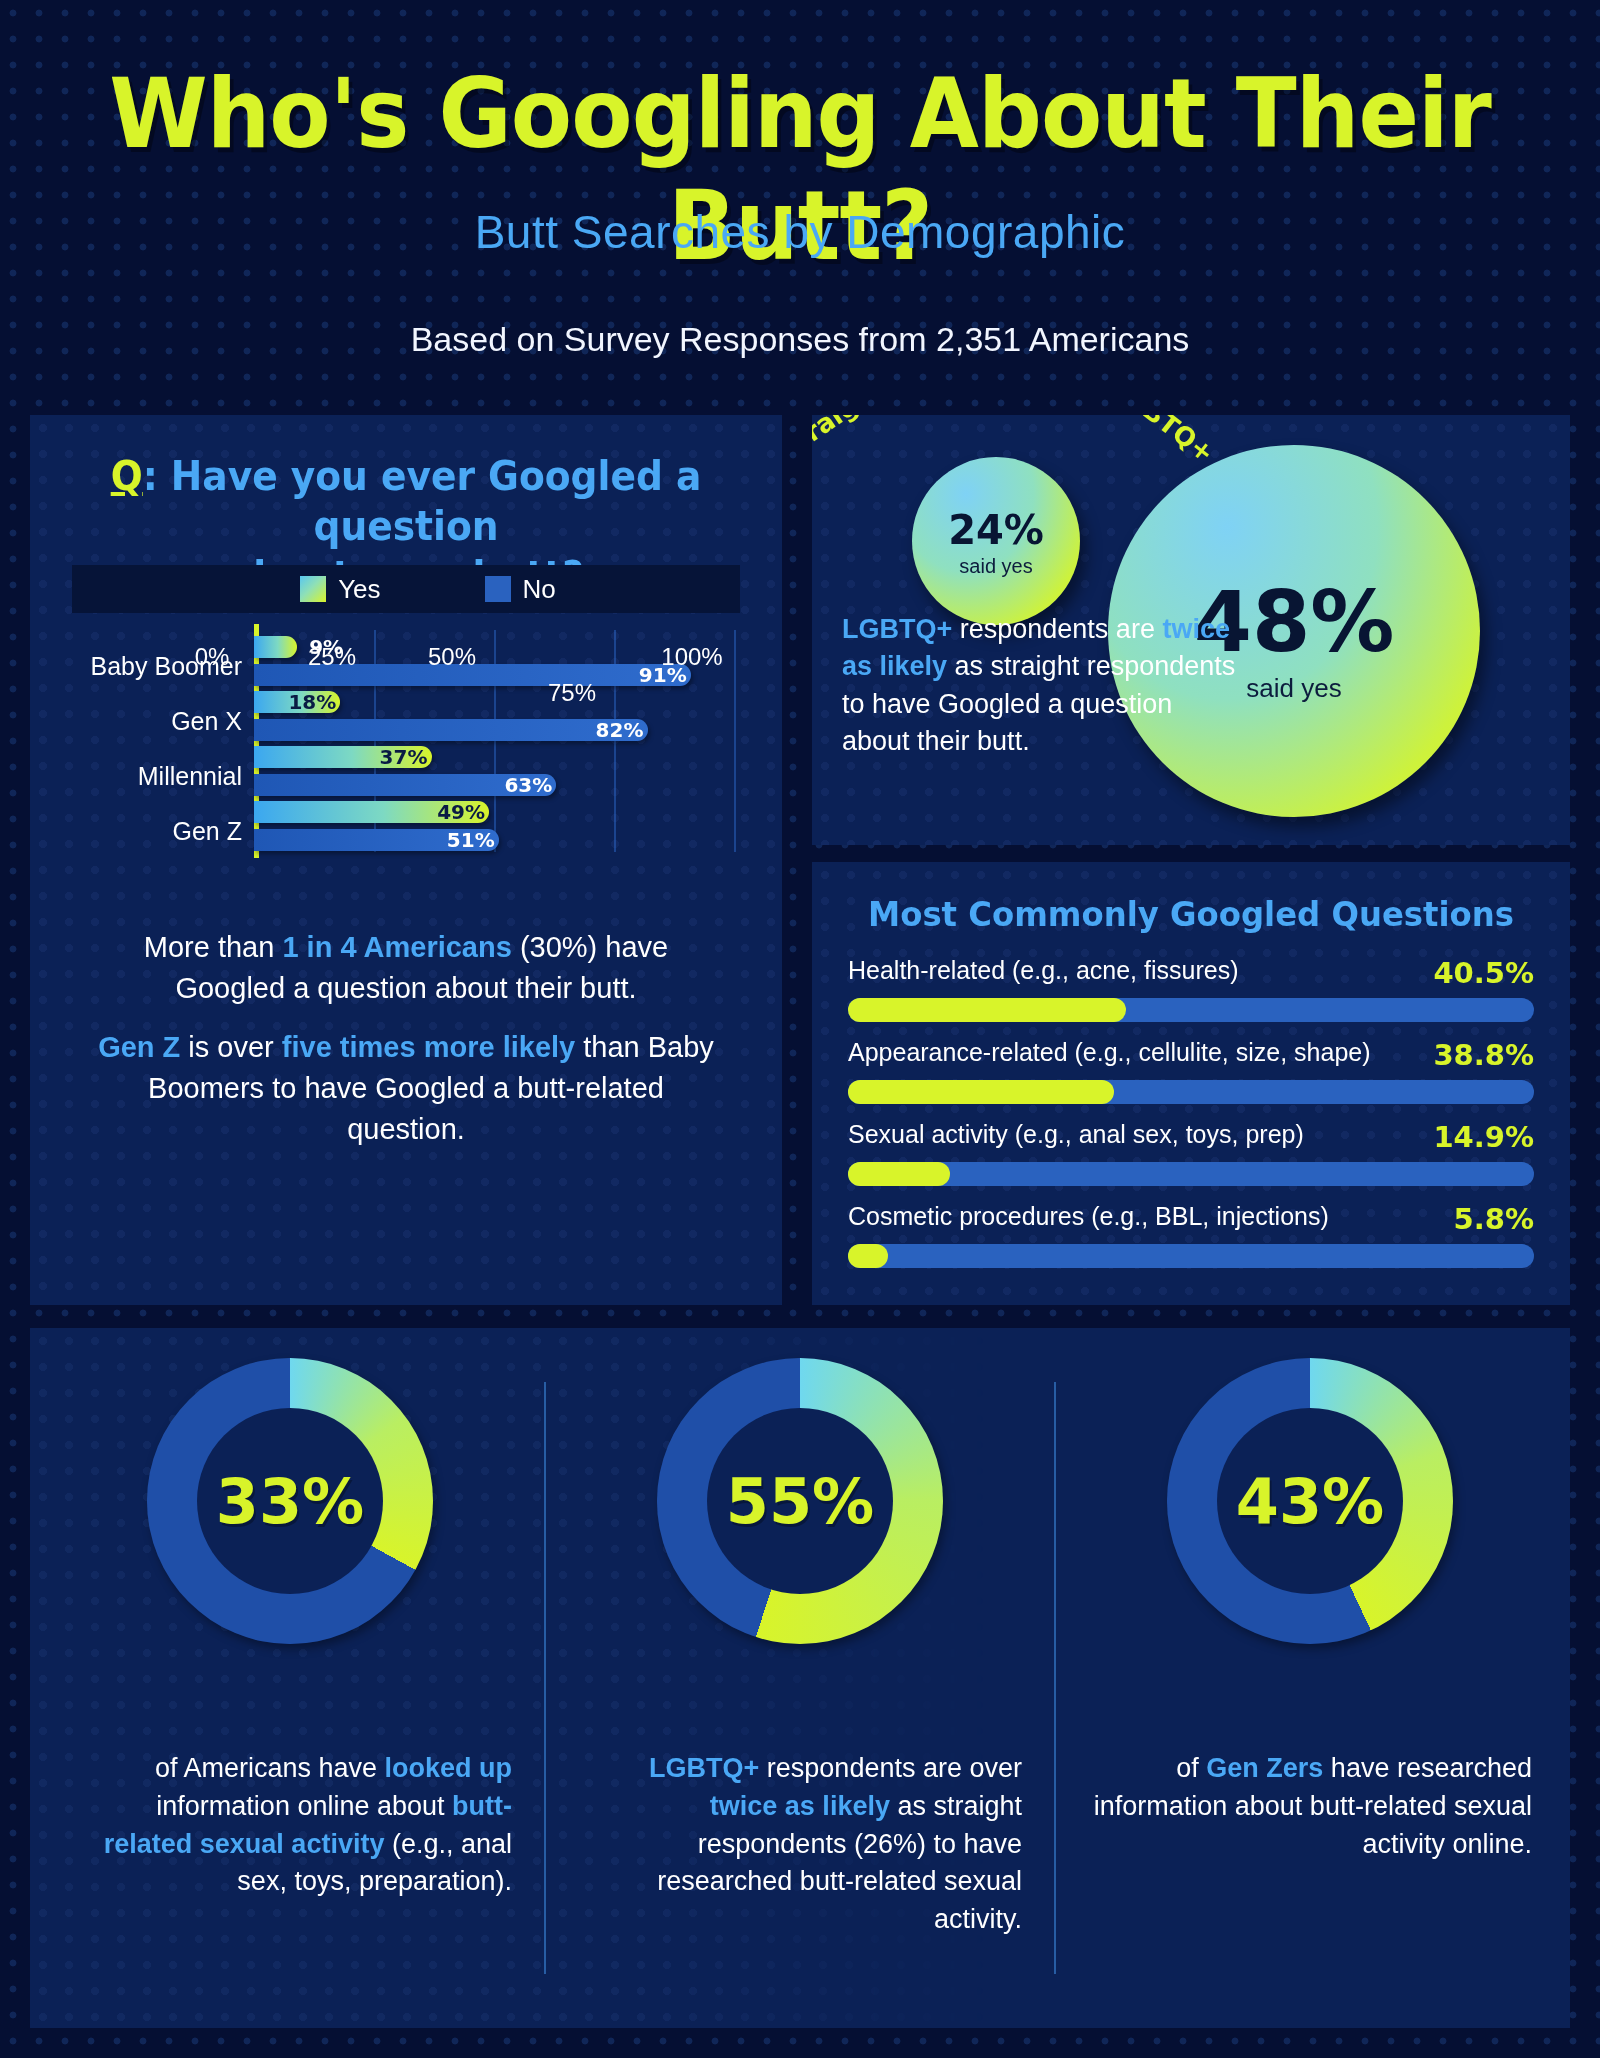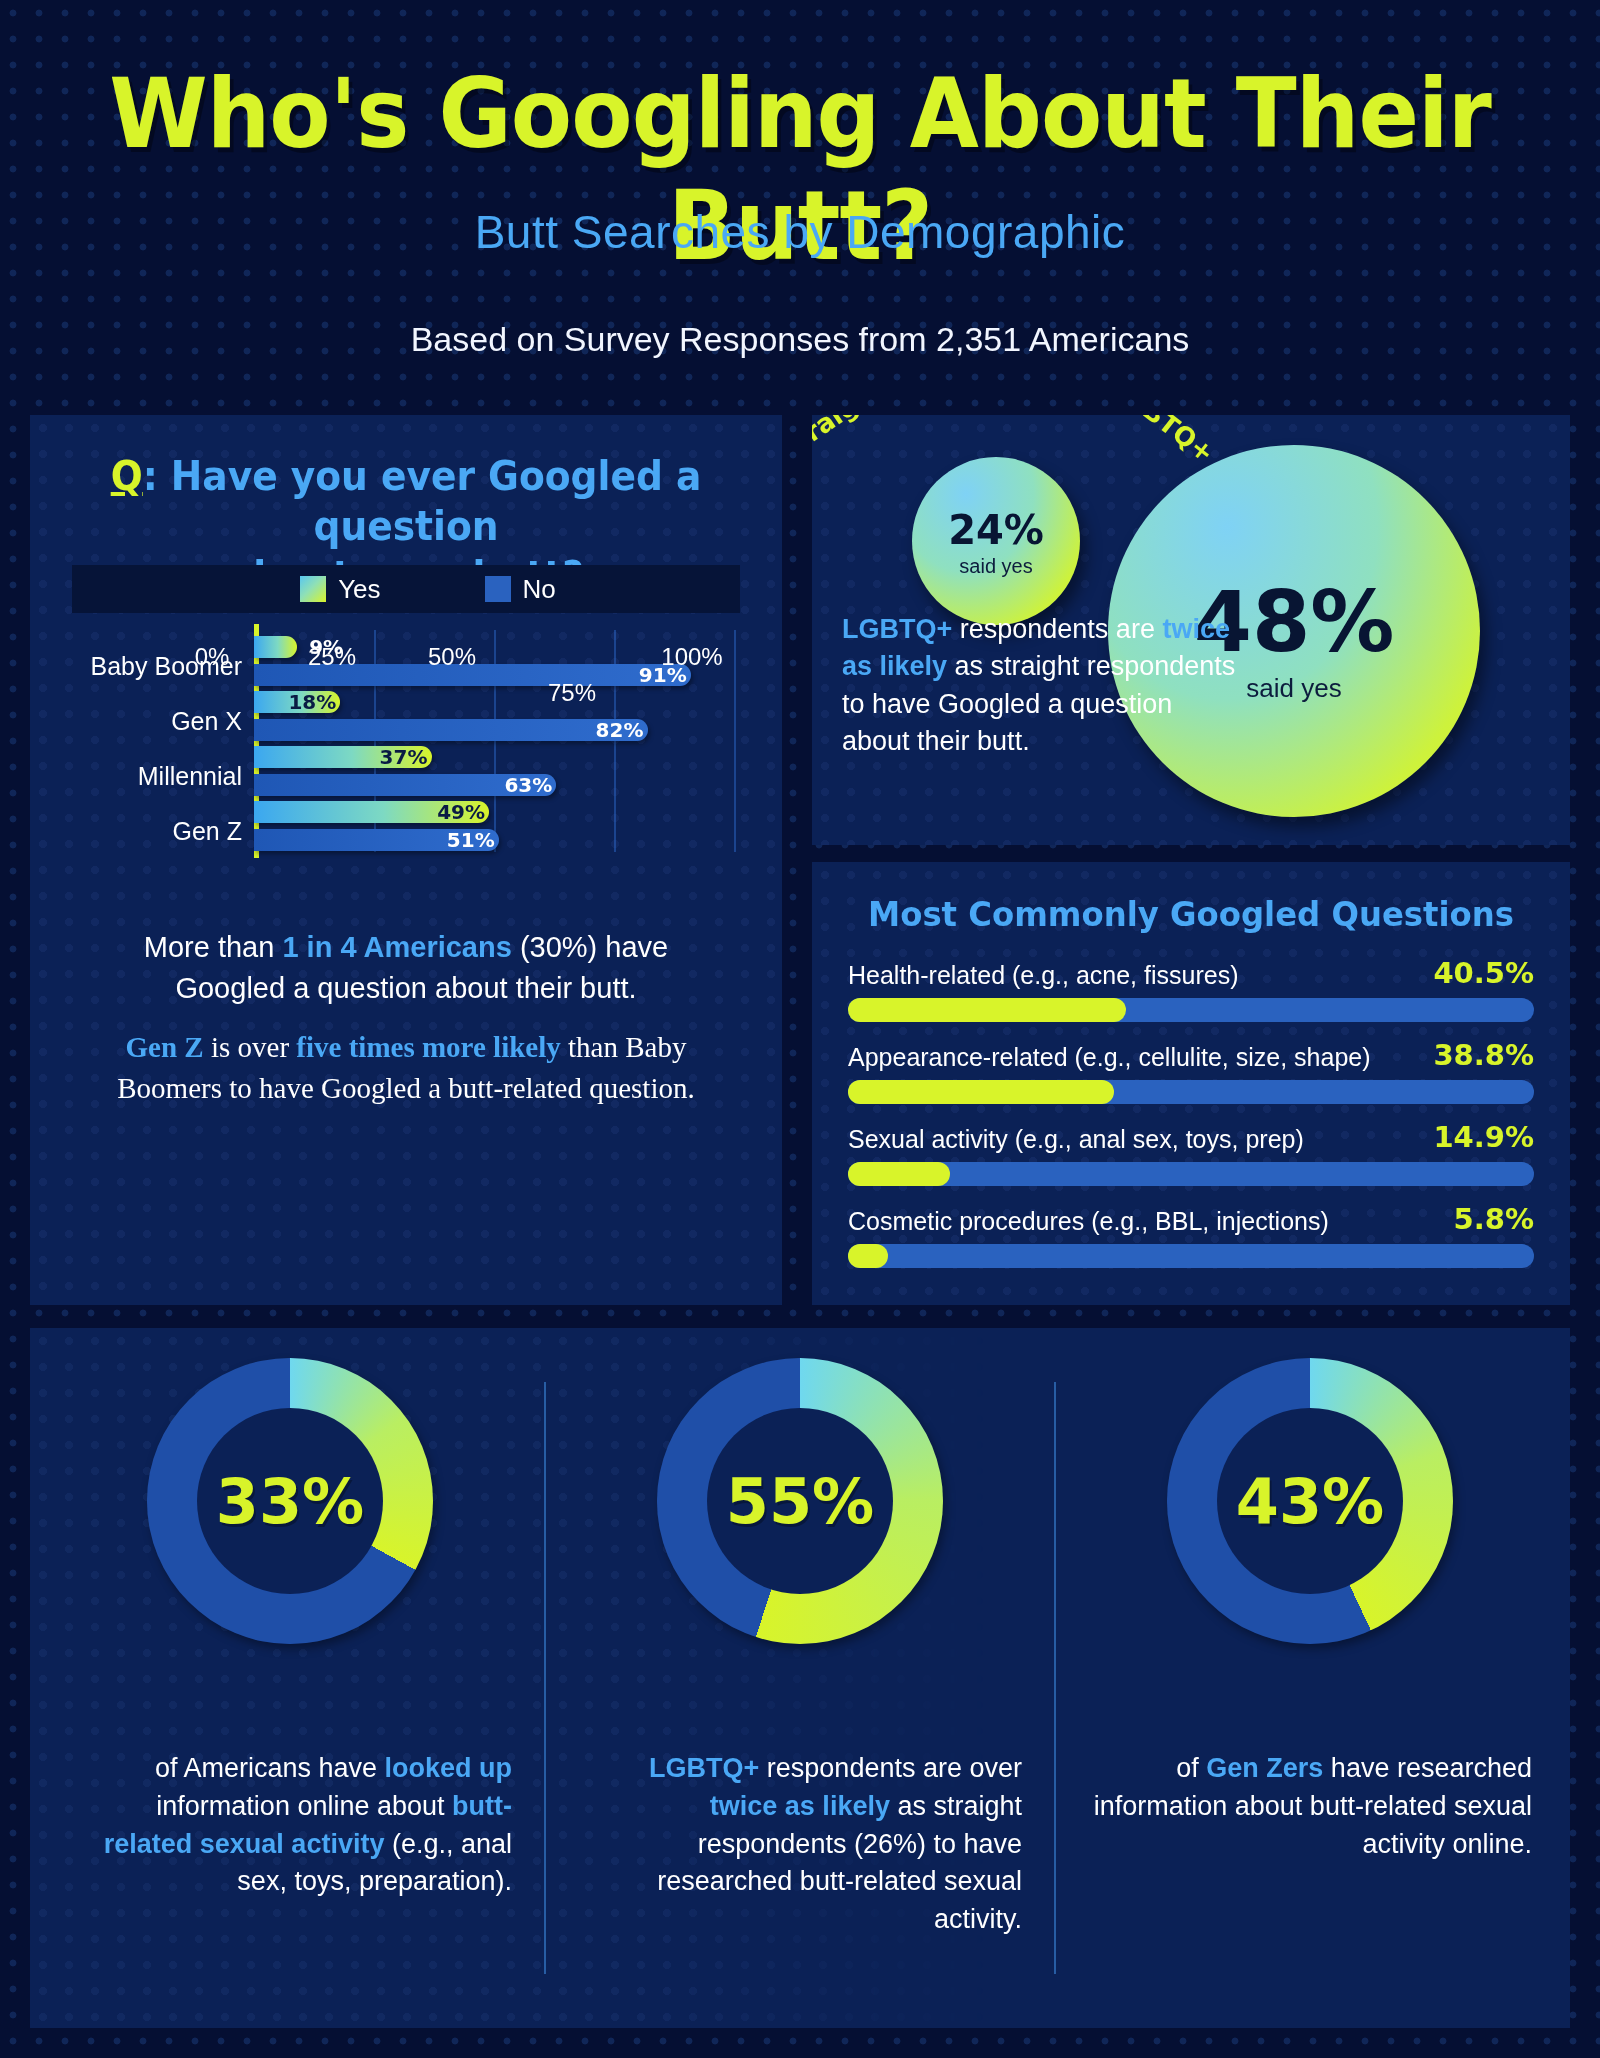--- a/index.html
+++ b/index.html
@@ -108,21 +108,21 @@
     color:#fff; font-size:24px; font-weight:300;
   }
 
   .q-note {
     position:absolute; left:58px; width:636px;
     text-align:center; color:#ffffff; font-size:29px; line-height:1.42;
     font-weight:300;
   }
   .q-note b { color:#4aa8f5; font-weight:bold; }
   #q-note-1 { top:512px; }
-  #q-note-2 { top:612px;font-family:Liberation Serif, serif; }
+  #q-note-2 { top:612px; }
 
   
   .globe { position:absolute; border-radius:50%;
     background:radial-gradient(ellipse at 32% 22%, #7fd2f5 0%, #8fe0c0 42%, #cdf23c 78%, #d8f42a 100%);
     box-shadow:6px 10px 16px rgba(0,0,0,.45);
     overflow:hidden; }
   #globe-small { left:100px; top:42px; width:168px; height:168px; }
   #globe-big   { left:296px; top:30px; width:372px; height:372px; }
   .globe-val {
     position:absolute; width:100%; text-align:center;
@@ -148,21 +148,21 @@
   .globe-text .hl { color:#4aa8f5; font-weight:bold; }
 
   
   .gq-title {
     position:absolute; left:0; width:100%; top:32px; text-align:center;
     font-family:"DejaVu Sans", sans-serif; font-weight:bold;
     font-size:34px; color:#4aa8f5; transform:scaleX(.95);
   }
   .gq-list { position:absolute; left:36px; top:94px; width:686px; }
   .gq-item { position:relative; height:82px; }
-  .gq-row { display:flex; align-items:flex-end; justify-content:space-between; }
+  .gq-row { display:flex; align-items:flex-start; justify-content:space-between; }
   .gq-label { color:#fff; font-size:25px; font-weight:300; }
   .gq-pct { color:#d8f42a; font-size:29px; font-weight:bold; font-family:"DejaVu Sans", sans-serif; }
   .gq-track {
     position:relative; margin-top:8px; height:24px; border-radius:12px;
     background:#2a62bf;
   }
   .gq-fill { position:absolute; left:0; top:0; height:24px; border-radius:12px; background:#d8f42a; }
 
   
   .donut-col { position:absolute; top:0; width:500px; height:700px; }

